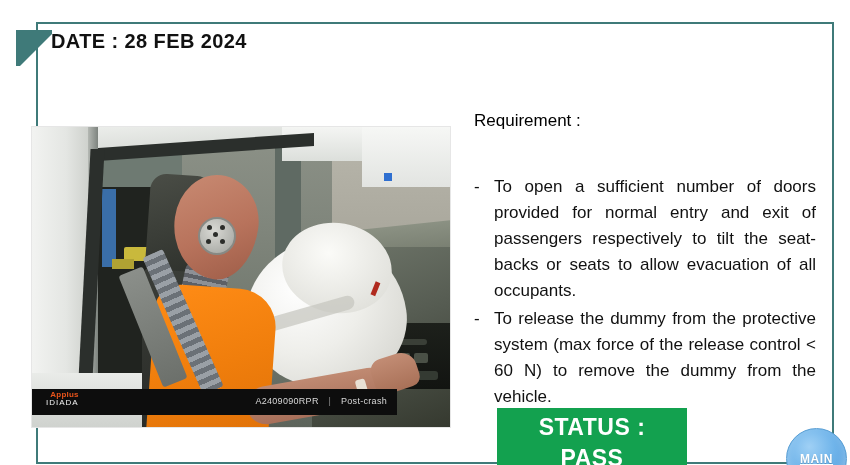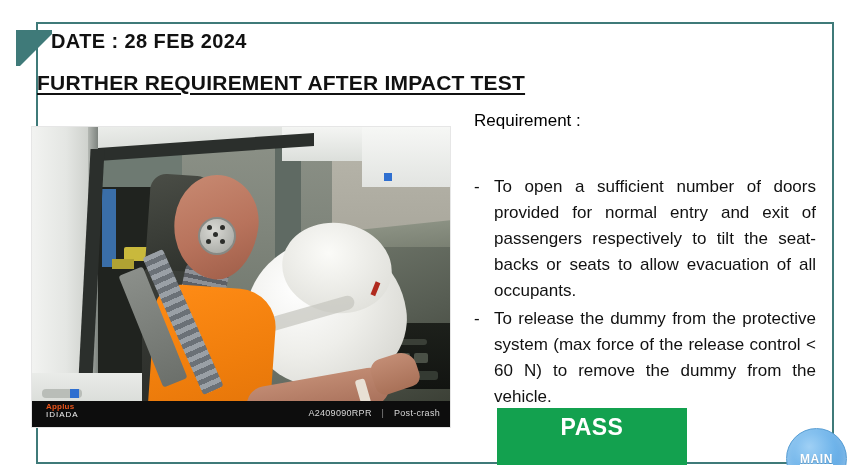--- a/index.html
+++ b/index.html
@@ -120,21 +120,21 @@
   .d-hand{position:absolute;left:340px;top:228px;width:46px;height:36px;
      background:linear-gradient(180deg,#c28c74,#a97158);border-radius:12px 16px 10px 10px;transform:rotate(-18deg);}
   .d-wrist{position:absolute;left:326px;top:252px;width:10px;height:26px;background:#e8e0d4;border-radius:3px;transform:rotate(-16deg);}
   .d-leg{position:absolute;left:246px;top:306px;width:120px;height:54px;
      background:linear-gradient(180deg,#c08a72,#9c6851);border-radius:24px;transform:rotate(-6deg);}
 
   .blue-tgt1{position:absolute;left:352px;top:46px;width:8px;height:8px;background:#2f6fd0;}
   .blue-tgt2{position:absolute;left:38px;top:262px;width:9px;height:9px;background:#2f6fd0;}
 
   
-  .cap-bar{position:absolute;left:0;bottom:0;width:418px;height:26px;background:#0d0d0d;}
+  .cap-bar{position:absolute;left:0;bottom:12px;width:365px;height:26px;background:#0d0d0d;text-align:right;}
   .cap-logo{position:absolute;left:14px;top:2px;line-height:1.05;}
   .cap-logo .ap{font-size:8px;font-weight:bold;color:#e8541b;letter-spacing:.2px;}
   .cap-logo .id{font-size:8px;font-weight:normal;color:#f2f2f2;letter-spacing:1px;}
   .cap-right{position:absolute;right:10px;top:7px;font-size:9px;color:#d8d8d8;letter-spacing:.3px;}
   .cap-sep{display:inline-block;margin:0 7px;color:#8a8a8a;}
 
   
   .req-label{position:absolute;left:474px;top:97px;font-size:17px;color:#000000;white-space:nowrap;text-align:right;}
   .after-line{position:absolute;left:474px;top:130px;font-size:17px;color:#111;white-space:nowrap;}
 
@@ -163,21 +163,20 @@
     <div class="corner-tri"></div>
   </div>
 
   <div class="frame-top"></div>
   <div class="frame-right"></div>
   <div class="frame-bottom"></div>
   <div class="frame-left"></div>
   <div class="frame-glow-b"></div>
 
   <div class="date-line">DATE : 28 FEB 2024</div>
-  <div class="heading">FURTHER REQUIREMENT AFTER IMPACT TEST</div>
 
   <div class="photo">
     <div class="ph-layer">
       <div class="bg-wall"></div>
       <div class="bg-wall2"></div>
       <div class="bg-tube"></div>
       <div class="bg-pillar"></div>
       <div class="bg-green"></div>
       <div class="bg-dark"></div>
       <div class="bg-blue"></div>
@@ -260,20 +259,21 @@
       <div class="dash-mark">-</div>
       <div class="btext">To open a sufficient number of doors provided for normal entry and exit of passengers respectively to tilt the seat-backs or seats to allow evacuation of all occupants.</div>
     </div>
     <div class="bullet">
       <div class="dash-mark">-</div>
       <div class="btext">To release the dummy from the protective system (max force of the release control &lt; 60 N) to remove the dummy from the vehicle.</div>
     </div>
   </div>
 
   <div class="status-box">
+    <div>STATUS :</div>
     <div>PASS</div>
   </div>
 
   <div class="main-btn">
     <span>MAIN</span>
   </div>
 
 </div>
 
 </body></html>

